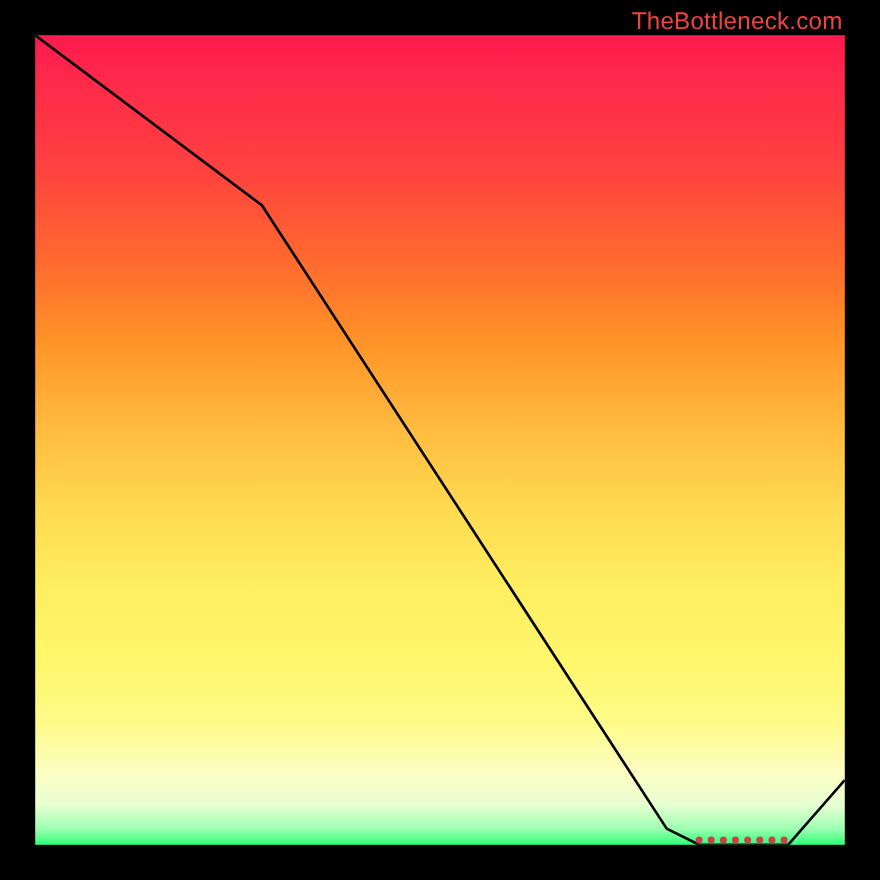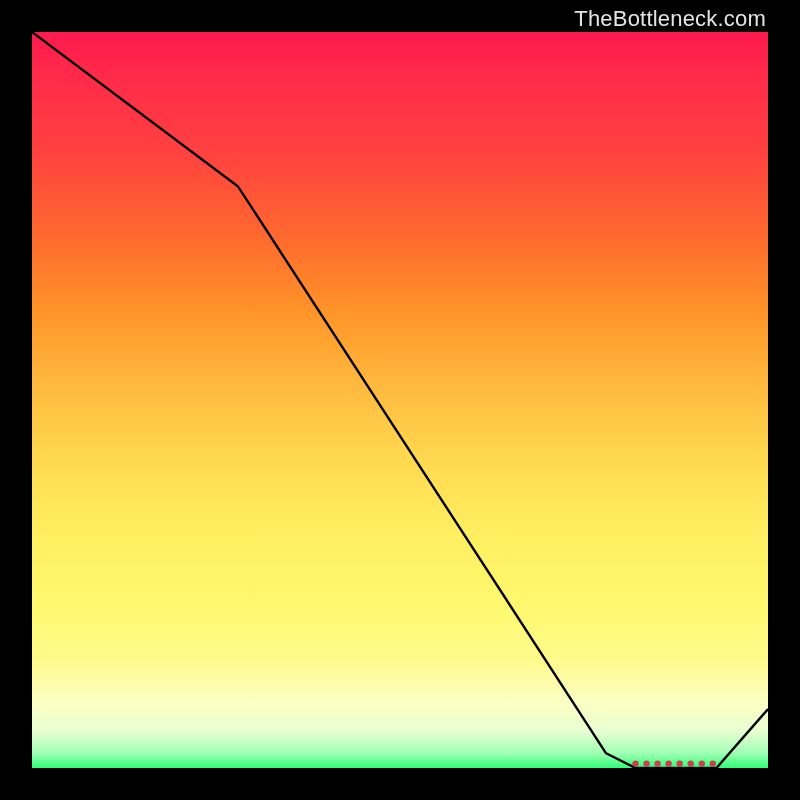--- a/index.html
+++ b/index.html
@@ -38,21 +38,21 @@
       #fcfec2 91%,
       #e8ffd2 95%,
       #9fffb3 98%,
       #2fff77 100%
     );
   }
   .watermark {
     position: absolute;
     top: 6px;
     right: 34px;
-    color: #e5e5e5;
+    color: #ef4444;
     font-size: 22px;
     font-weight: 500;
     letter-spacing: 0.2px;
   }
   svg.overlay {
     position: absolute;
     left: 0;
     top: 0;
     width: 736px;
     height: 736px;

